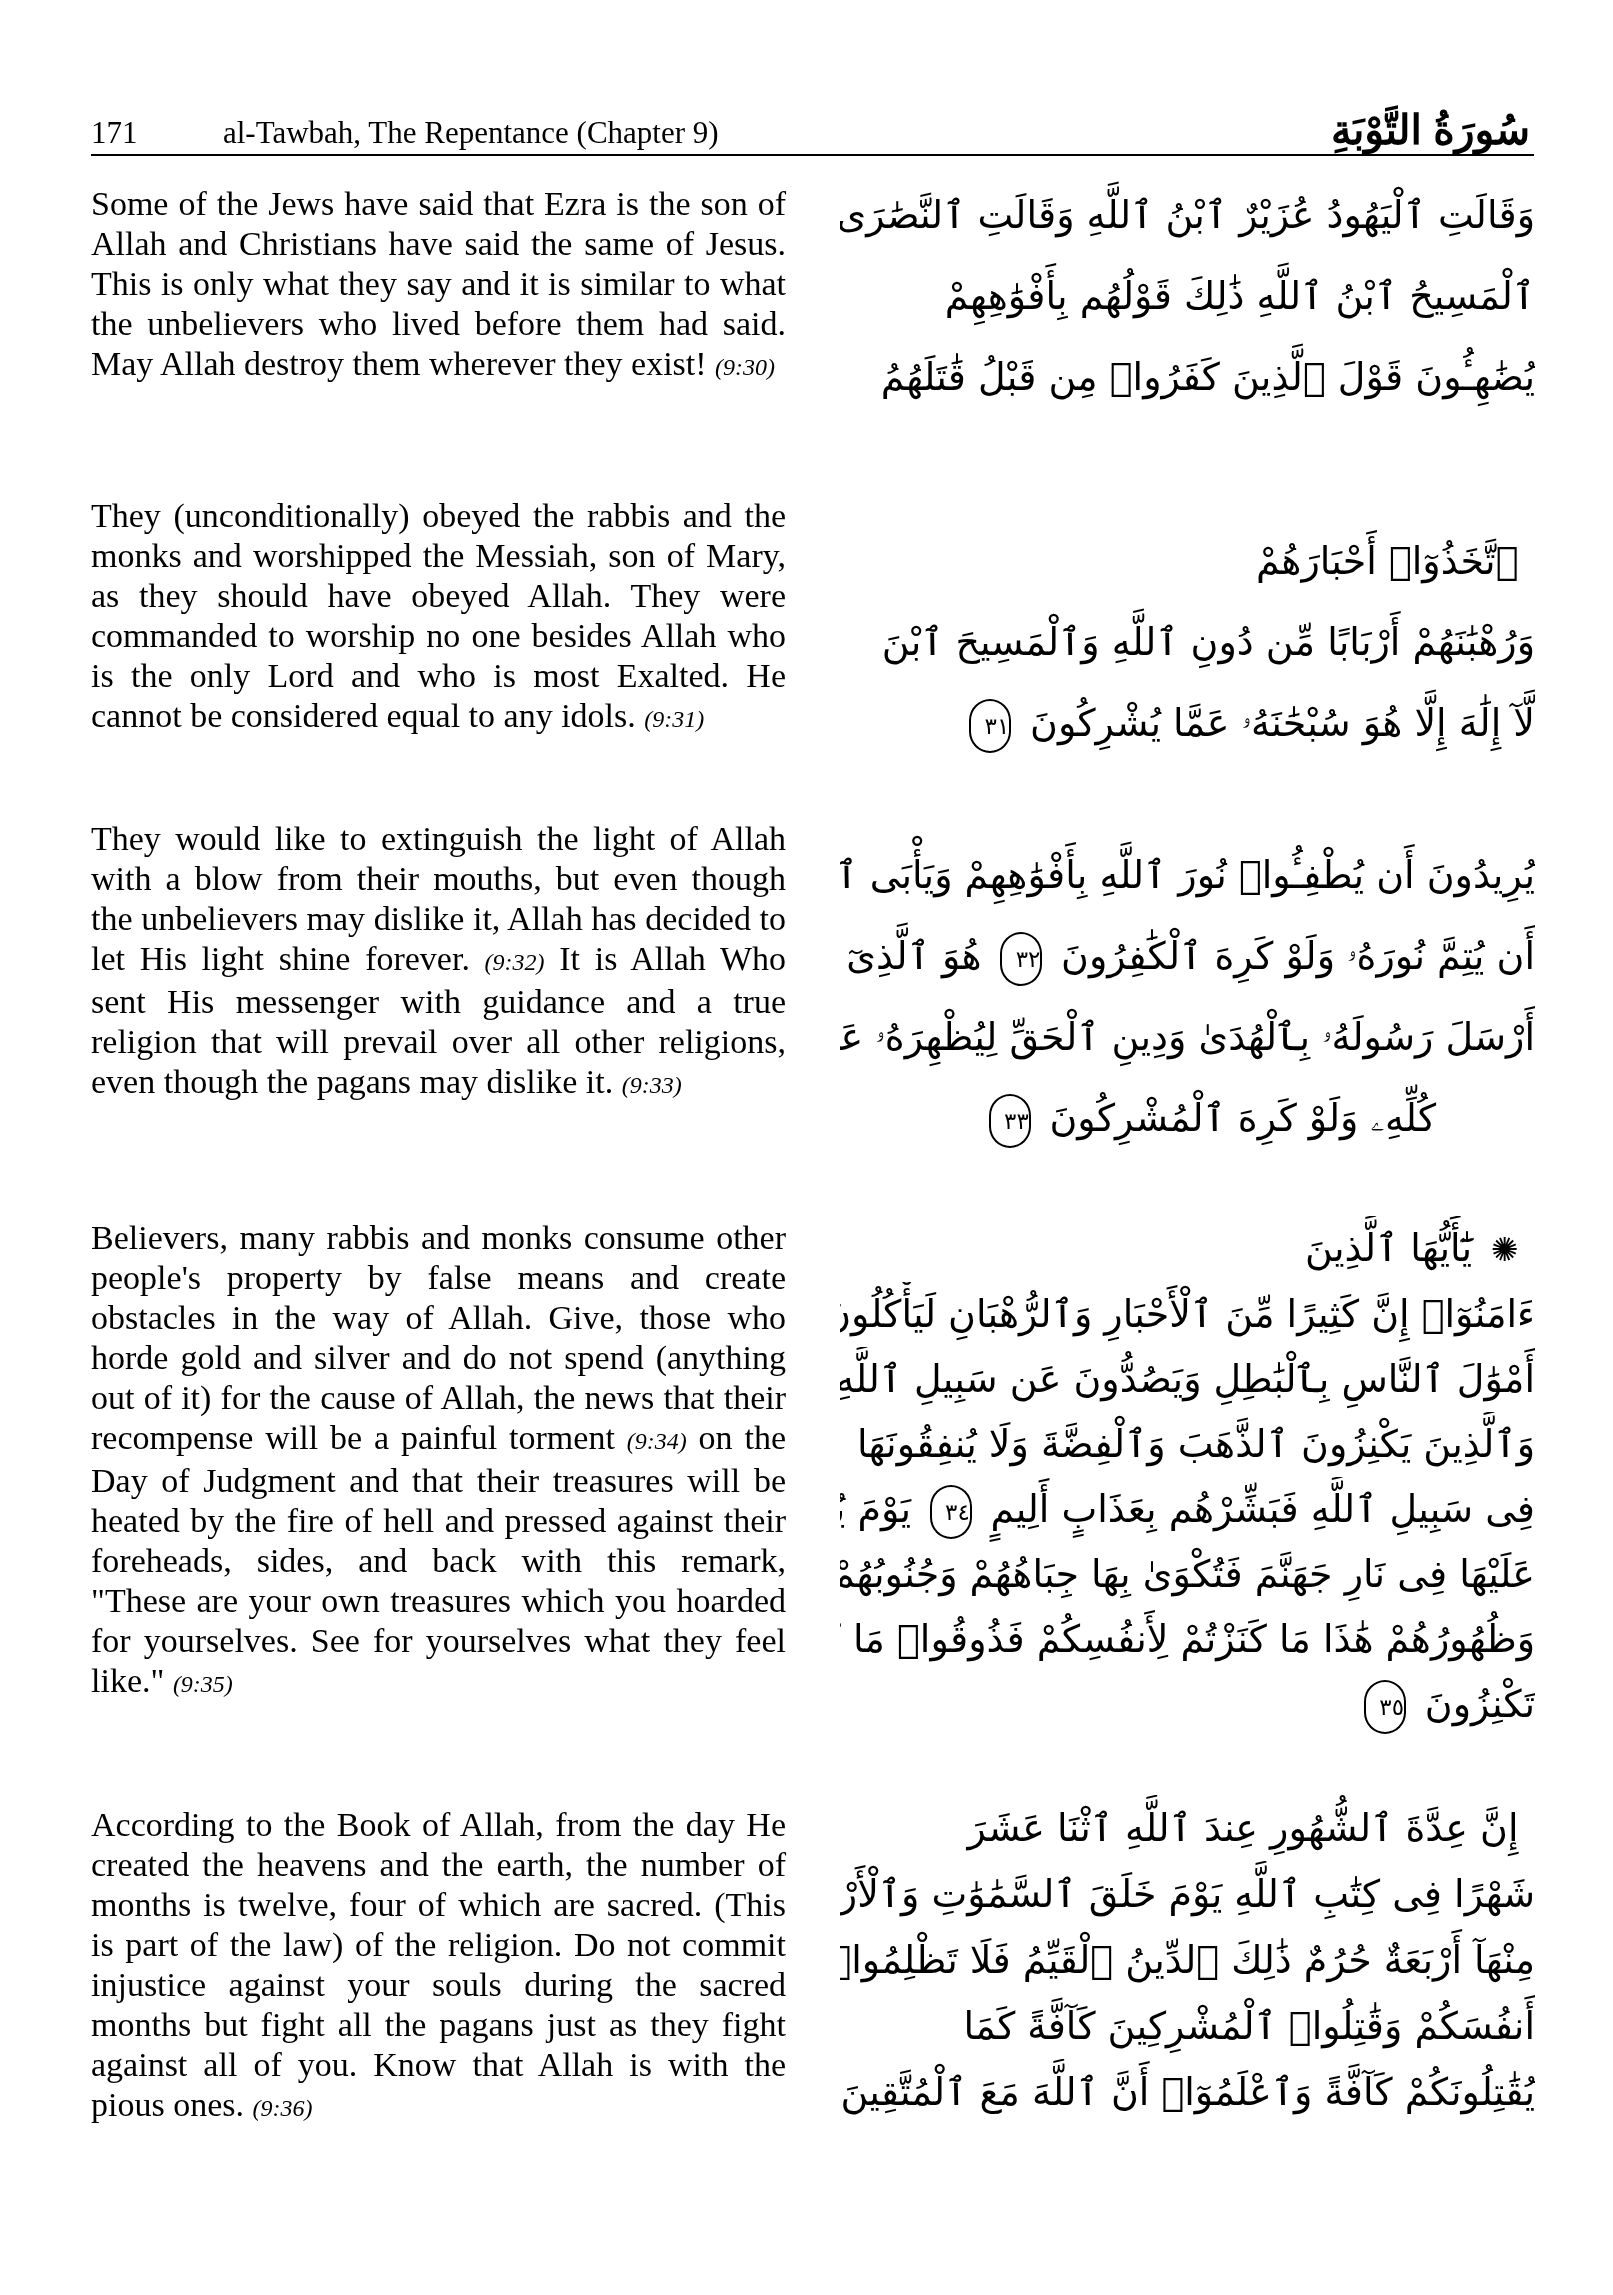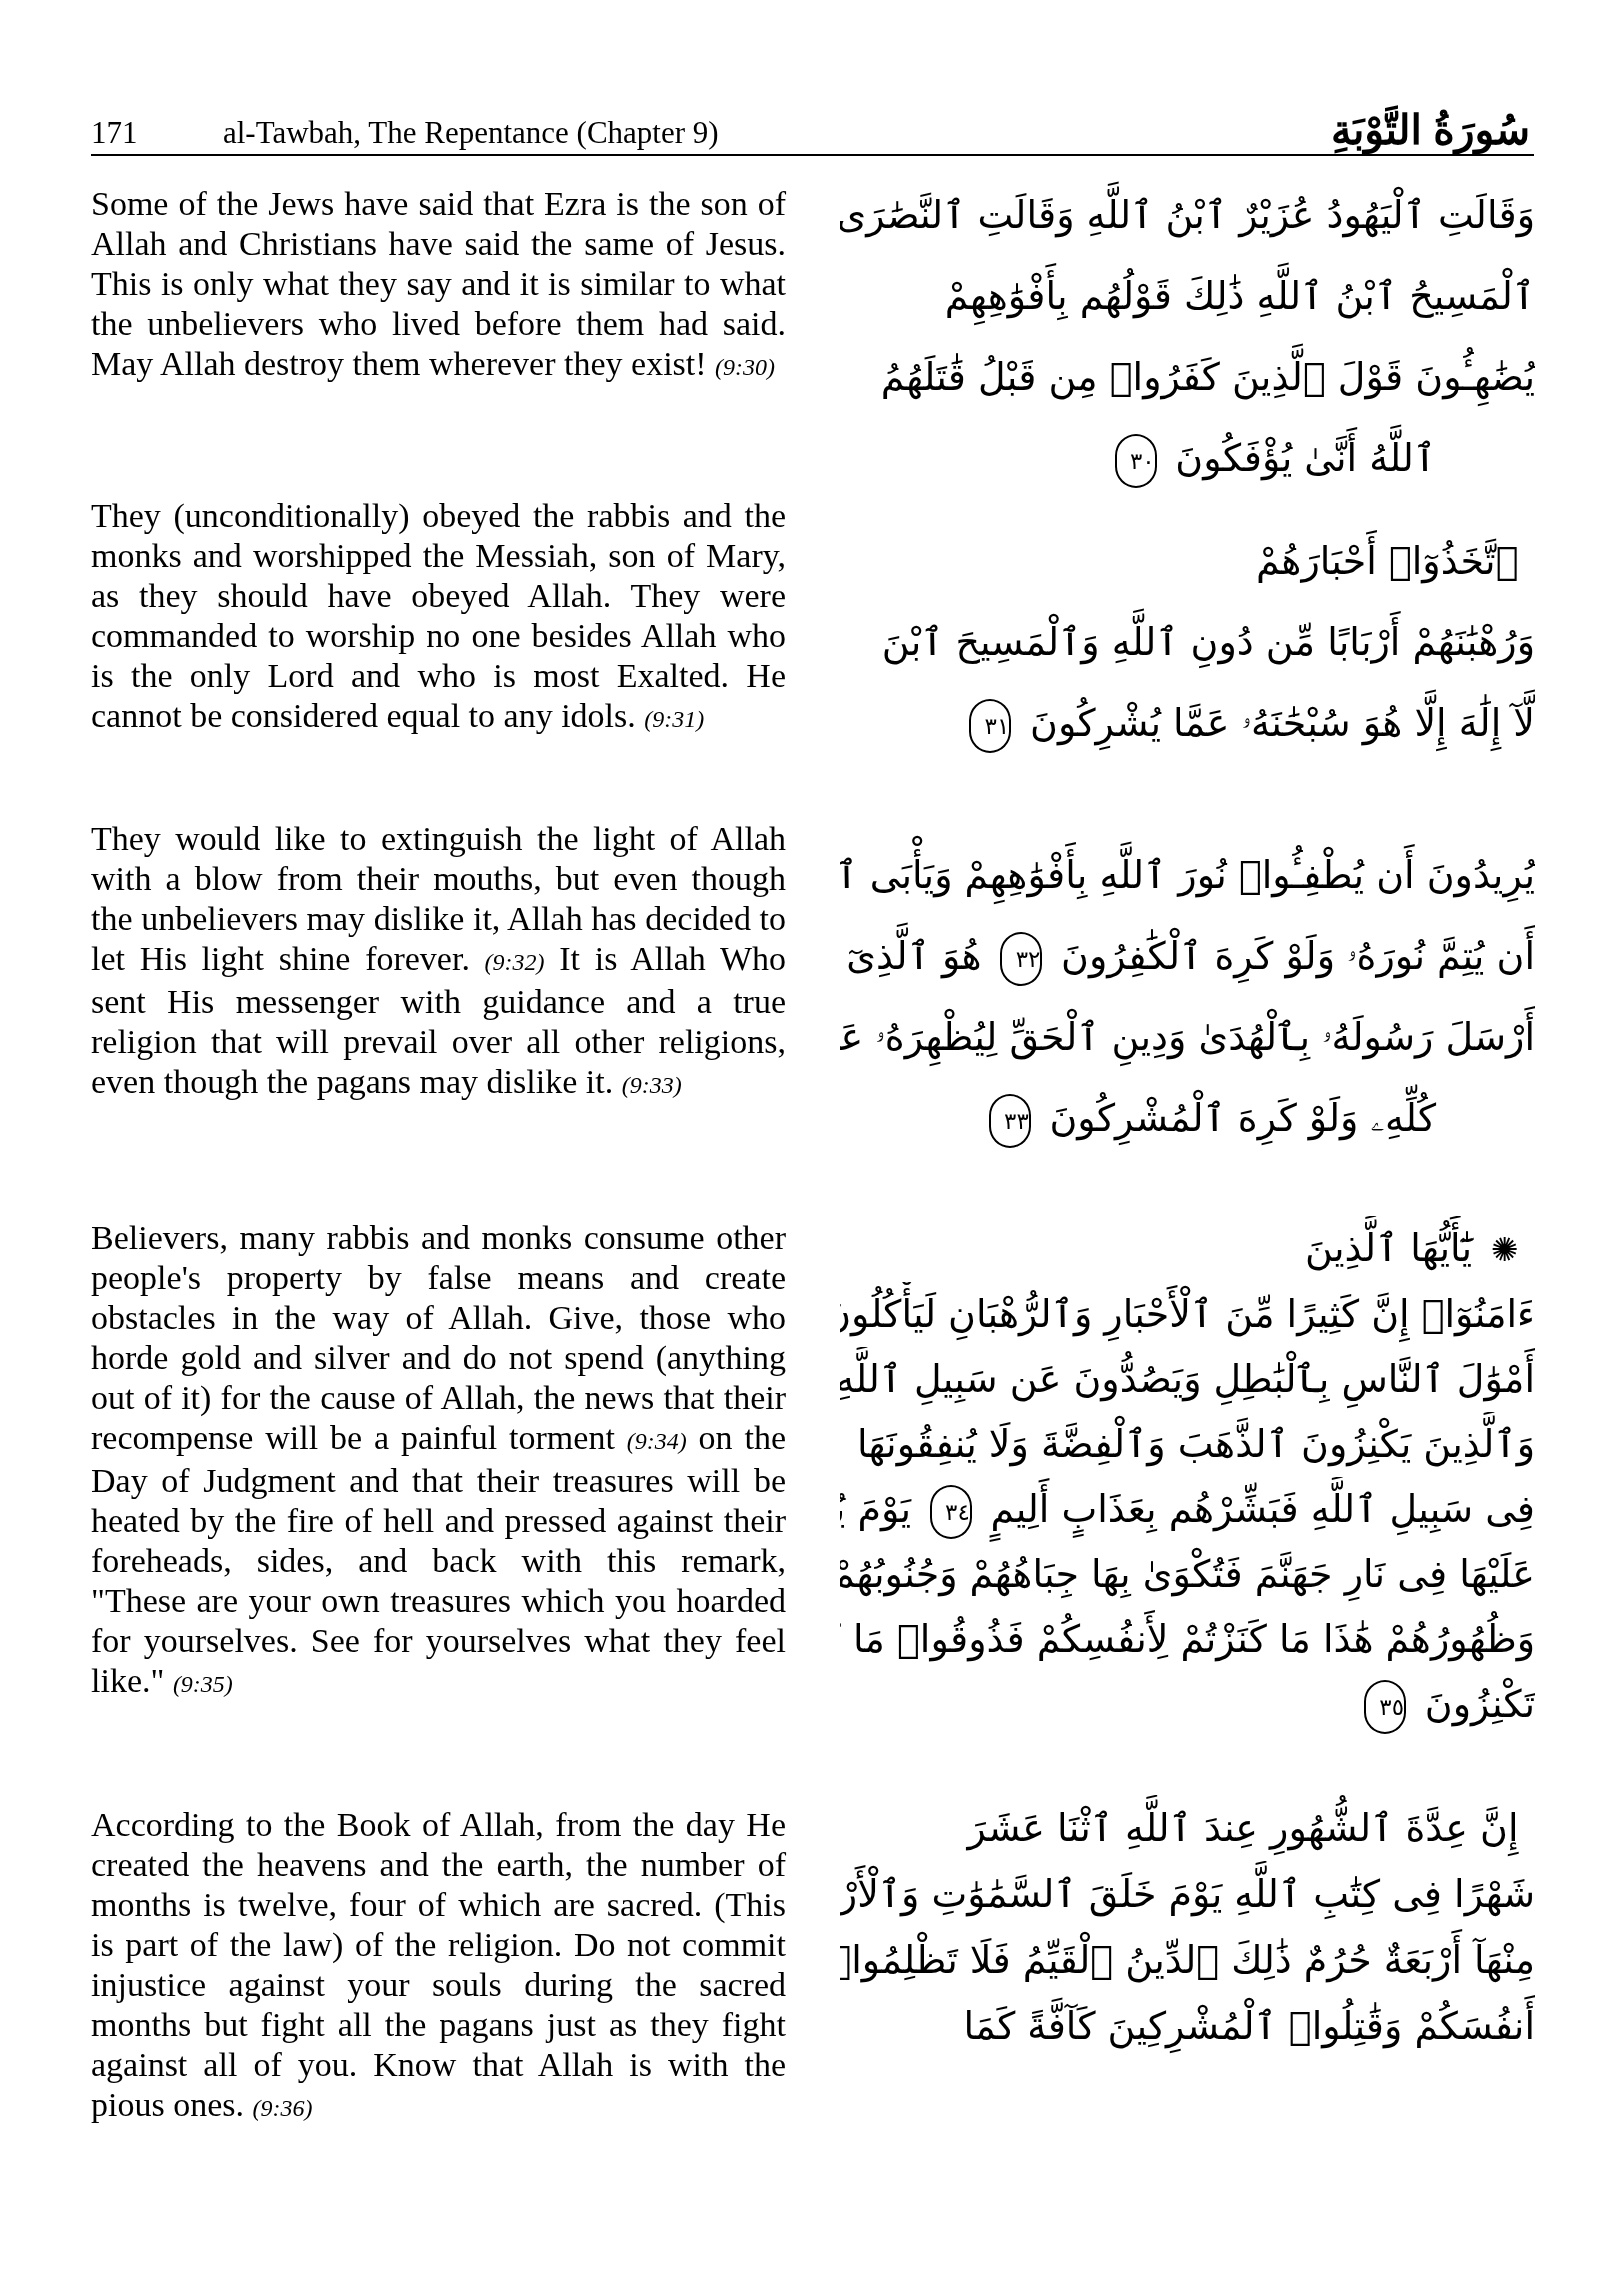--- a/index.html
+++ b/index.html
@@ -25,24 +25,20 @@
 </div>
 
 <div class="en-col" style="top:184px">
   <span>Some of the Jews have said that Ezra is the son of Allah and Christians have said the same of Jesus. This is only what they say and it is similar to what the unbelievers who lived before them had said. May Allah destroy them wherever they exist!</span>
   <span class="ref">(9:30)</span>
 </div>
 <div class="ar-col" style="top:175px">
   <span class="ar-line">وَقَالَتِ ٱلْيَهُودُ عُزَيْرٌ ٱبْنُ ٱللَّهِ وَقَالَتِ ٱلنَّصَٰرَى</span>
   <span class="ar-line">ٱلْمَسِيحُ ٱبْنُ ٱللَّهِ ذَٰلِكَ قَوْلُهُم بِأَفْوَٰهِهِمْ</span>
   <span class="ar-line">يُضَٰهِـُٔونَ قَوْلَ ٱلَّذِينَ كَفَرُوا۟ مِن قَبْلُ قَٰتَلَهُمُ</span>
-  <span class="ar-line" style="padding-right:99px">
-    <span>ٱللَّهُ أَنَّىٰ يُؤْفَكُونَ</span>
-    <span class="marker">٣٠</span>
-  </span>
 </div>
 
 <div class="en-col" style="top:496px">
   <span>They (unconditionally) obeyed the rabbis and the monks and worshipped the Messiah, son of Mary, as they should have obeyed Allah. They were commanded to worship no one besides Allah who is the only Lord and who is most Exalted. He cannot be considered equal to any idols.</span>
   <span class="ref">(9:31)</span>
 </div>
 <div class="ar-col" style="top:521px">
   <span class="ar-line" style="padding-right:16.5px">ٱتَّخَذُوٓا۟ أَحْبَارَهُمْ</span>
   <span class="ar-line">وَرُهْبَٰنَهُمْ أَرْبَابًا مِّن دُونِ ٱللَّهِ وَٱلْمَسِيحَ ٱبْنَ</span>
   <span class="ar-line">
@@ -100,14 +96,18 @@
 
 <div class="en-col" style="top:1805px">
   <span>According to the Book of Allah, from the day He created the heavens and the earth, the number of months is twelve, four of which are sacred. (This is part of the law) of the religion. Do not commit injustice against your souls during the sacred months but fight all the pagans just as they fight against all of you. Know that Allah is with the pious ones.</span>
   <span class="ref">(9:36)</span>
 </div>
 <div class="ar-col" style="top:1795px; line-height:66px">
   <span class="ar-line" style="padding-right:16.5px">إِنَّ عِدَّةَ ٱلشُّهُورِ عِندَ ٱللَّهِ ٱثْنَا عَشَرَ</span>
   <span class="ar-line">شَهْرًا فِى كِتَٰبِ ٱللَّهِ يَوْمَ خَلَقَ ٱلسَّمَٰوَٰتِ وَٱلْأَرْضَ</span>
   <span class="ar-line">مِنْهَآ أَرْبَعَةٌ حُرُمٌ ذَٰلِكَ ٱلدِّينُ ٱلْقَيِّمُ فَلَا تَظْلِمُوا۟ فِيهِنَّ</span>
   <span class="ar-line">أَنفُسَكُمْ وَقَٰتِلُوا۟ ٱلْمُشْرِكِينَ كَآفَّةً كَمَا</span>
+  <span class="ar-line">
+    <span>يُقَٰتِلُونَكُمْ كَآفَّةً وَٱعْلَمُوٓا۟ أَنَّ ٱللَّهَ مَعَ ٱلْمُتَّقِينَ</span>
+    
+  </span>
 </div>
 
 
 </body></html>

